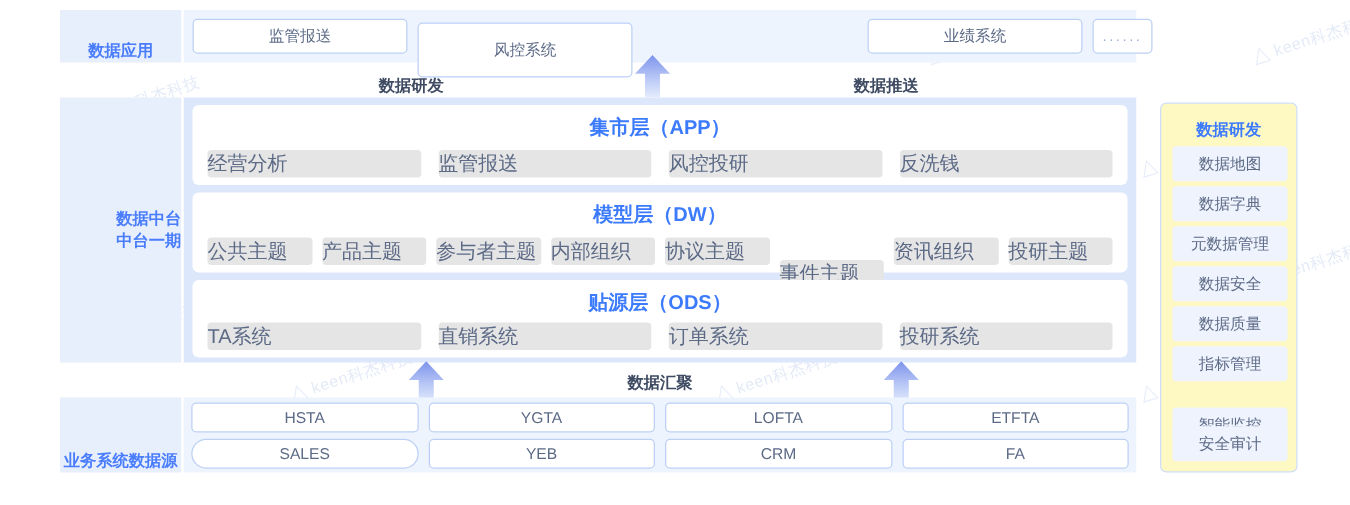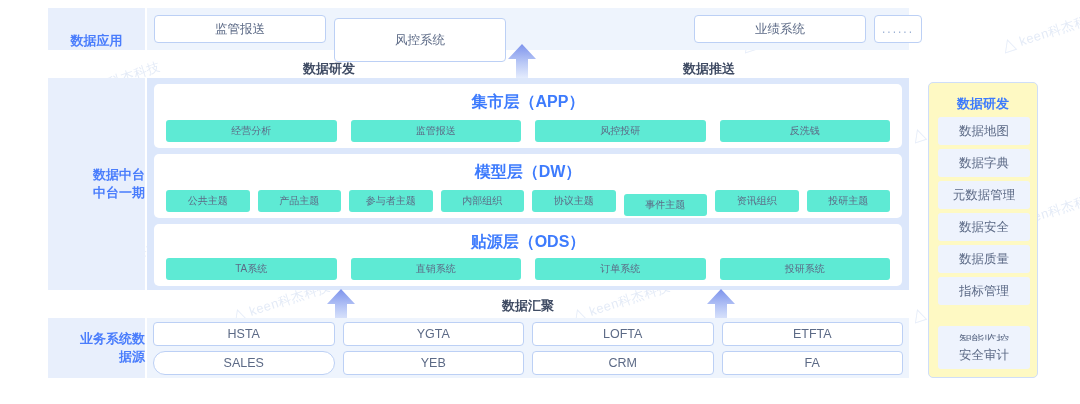--- a/index.html
+++ b/index.html
@@ -60,25 +60,25 @@
   }
   .panel-title {
     position: absolute;
     font-size: 16px;
     font-weight: 700;
     color: #3d7bfd;
     white-space: nowrap;
   }
   .chip {
     position: absolute;
-    background: #5eead4;
+    background: #e5e5e5;
     border-radius: 3px;
     color: #5c6a86;
-    font-size: 10px;
-    display: flex; align-items: center; justify-content: center;
+    font-size: 16px;
+    display: flex; align-items: center; justify-content: flex-start;
   }
 
   
   .caption {
     position: absolute;
     font-size: 13px;
     font-weight: 700;
     color: #3f4b63;
     white-space: nowrap;
   }
@@ -196,21 +196,21 @@
       </div>
       <div class="chip" style="left: 349px; top: 190px; width: 83.5px; height: 22px;">
         <span>参与者主题</span>
       </div>
       <div class="chip" style="left: 440.5px; top: 190px; width: 83.5px; height: 22px;">
         <span>内部组织</span>
       </div>
       <div class="chip" style="left: 532px; top: 190px; width: 83.5px; height: 22px;">
         <span>协议主题</span>
       </div>
-      <div class="chip" style="left: 623.5px; top: 194px; width: 83.5px; height: 22px;">
+      <div class="chip" style="left: 623.5px; top: 208px; width: 83.5px; height: 22px;">
         <span>事件主题</span>
       </div>
       <div class="chip" style="left: 715px; top: 190px; width: 83.5px; height: 22px;">
         <span>资讯组织</span>
       </div>
       <div class="chip" style="left: 806.5px; top: 190px; width: 83.5px; height: 22px;">
         <span>投研主题</span>
       </div>
       <div class="panel" style="left: 154px; top: 224px; width: 748px; height: 62px;"></div>
       <div class="panel-title" style="left: 528px; transform: translateX(-50%); top: 232px;">贴源层（ODS）</div>
@@ -249,21 +249,21 @@
         <linearGradient id="ag3" x1="0" y1="0" x2="0" y2="1">
           <stop offset="0%" stop-color="#7d93ec"></stop>
           <stop offset="55%" stop-color="#b9c8f6"></stop>
           <stop offset="100%" stop-color="#e4ecfd"></stop>
         </linearGradient>
       </defs>
       <path d="M15 0 L29 15 L21 15 L21 34 L9 34 L9 15 L1 15 Z" fill="url(#ag3)"></path>
     </svg>
   </div>
 
-  <div class="rowlabel" style="left:48px; top:318px; width:97px; height:60px; flex-direction:column;">
+  <div class="rowlabel" style="left:48px; top:318px; width:97px; height:60px; flex-direction:row;">
     <span>业务系统数</span>
     <span>据源</span>
   </div>
 
   <div style="position:absolute; left:147px; top:318px; width:762px; height:60px; background:#eef4fd;"></div>
 
   <div id="sources-host">
       <div class="pill" style="left: 153px; top: 322px; width: 181.5px; height: 24px;">
         <span>HSTA</span>
       </div>

